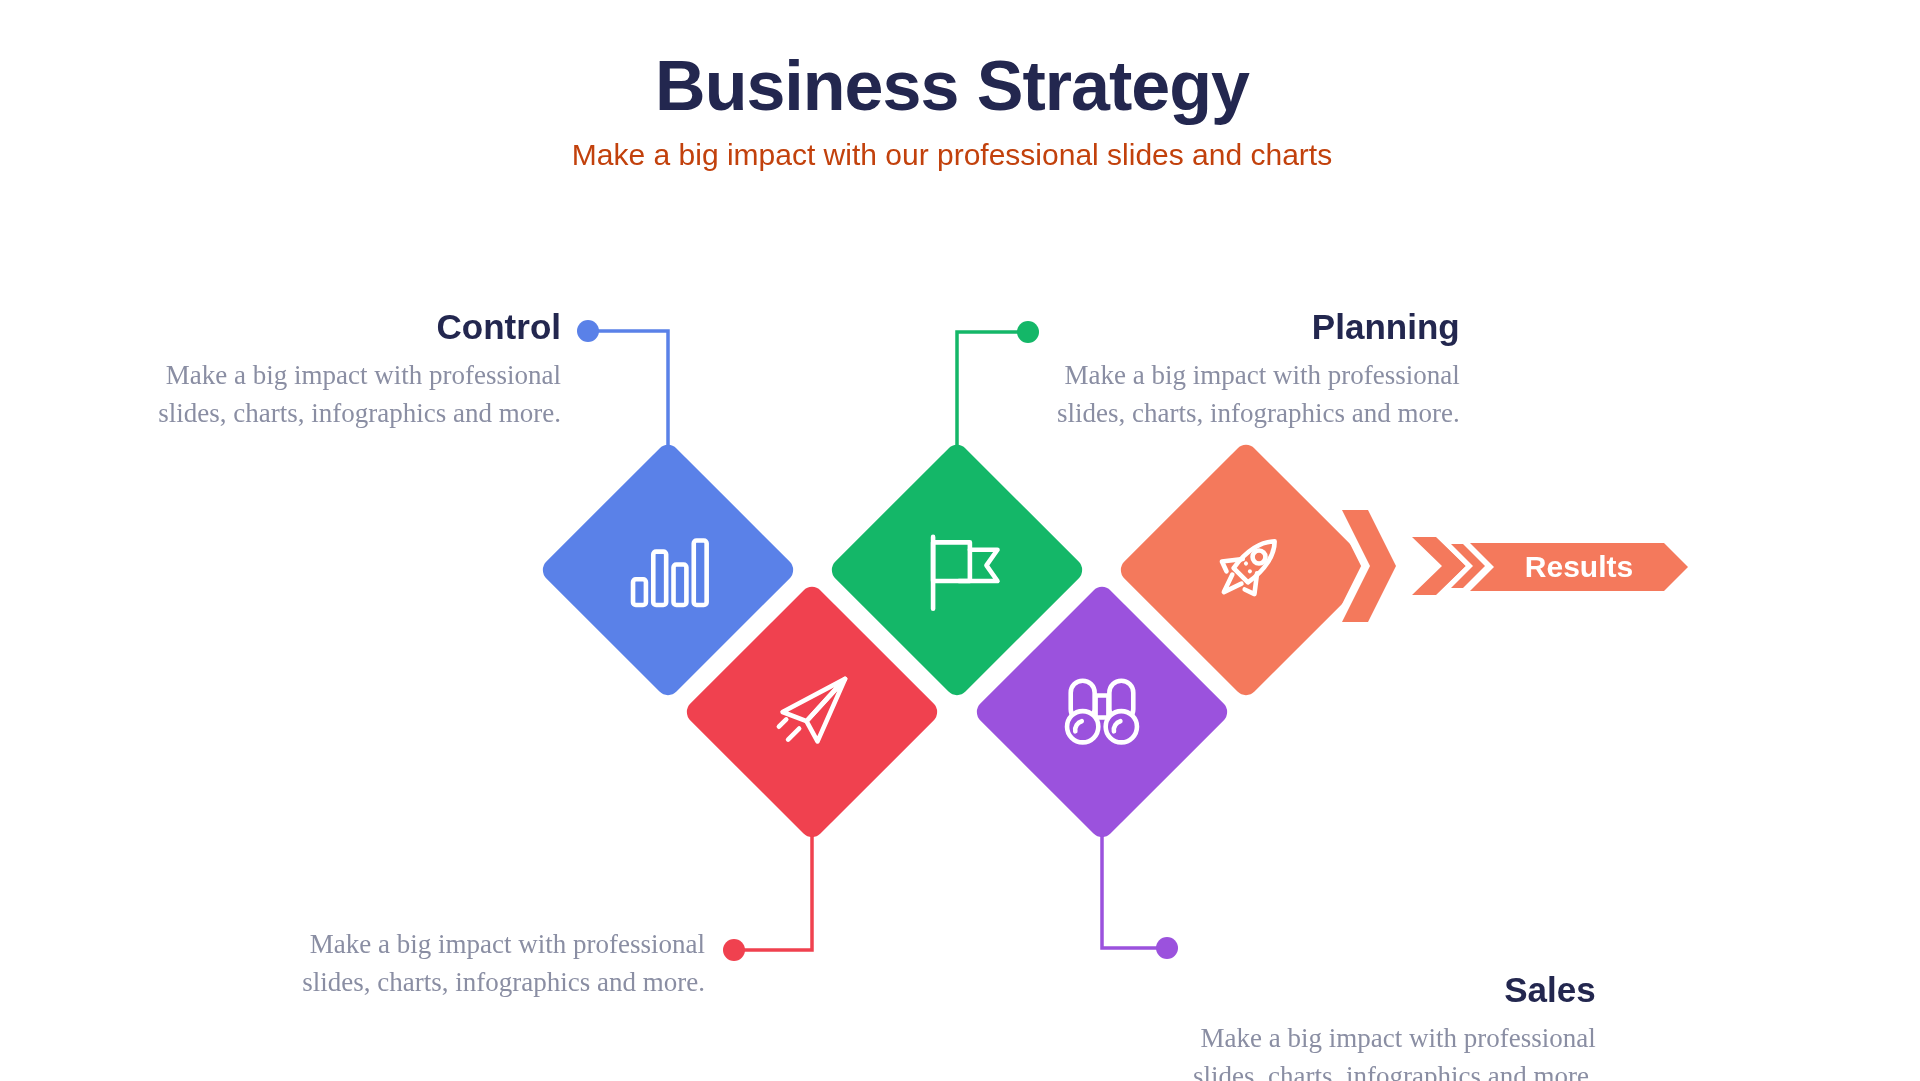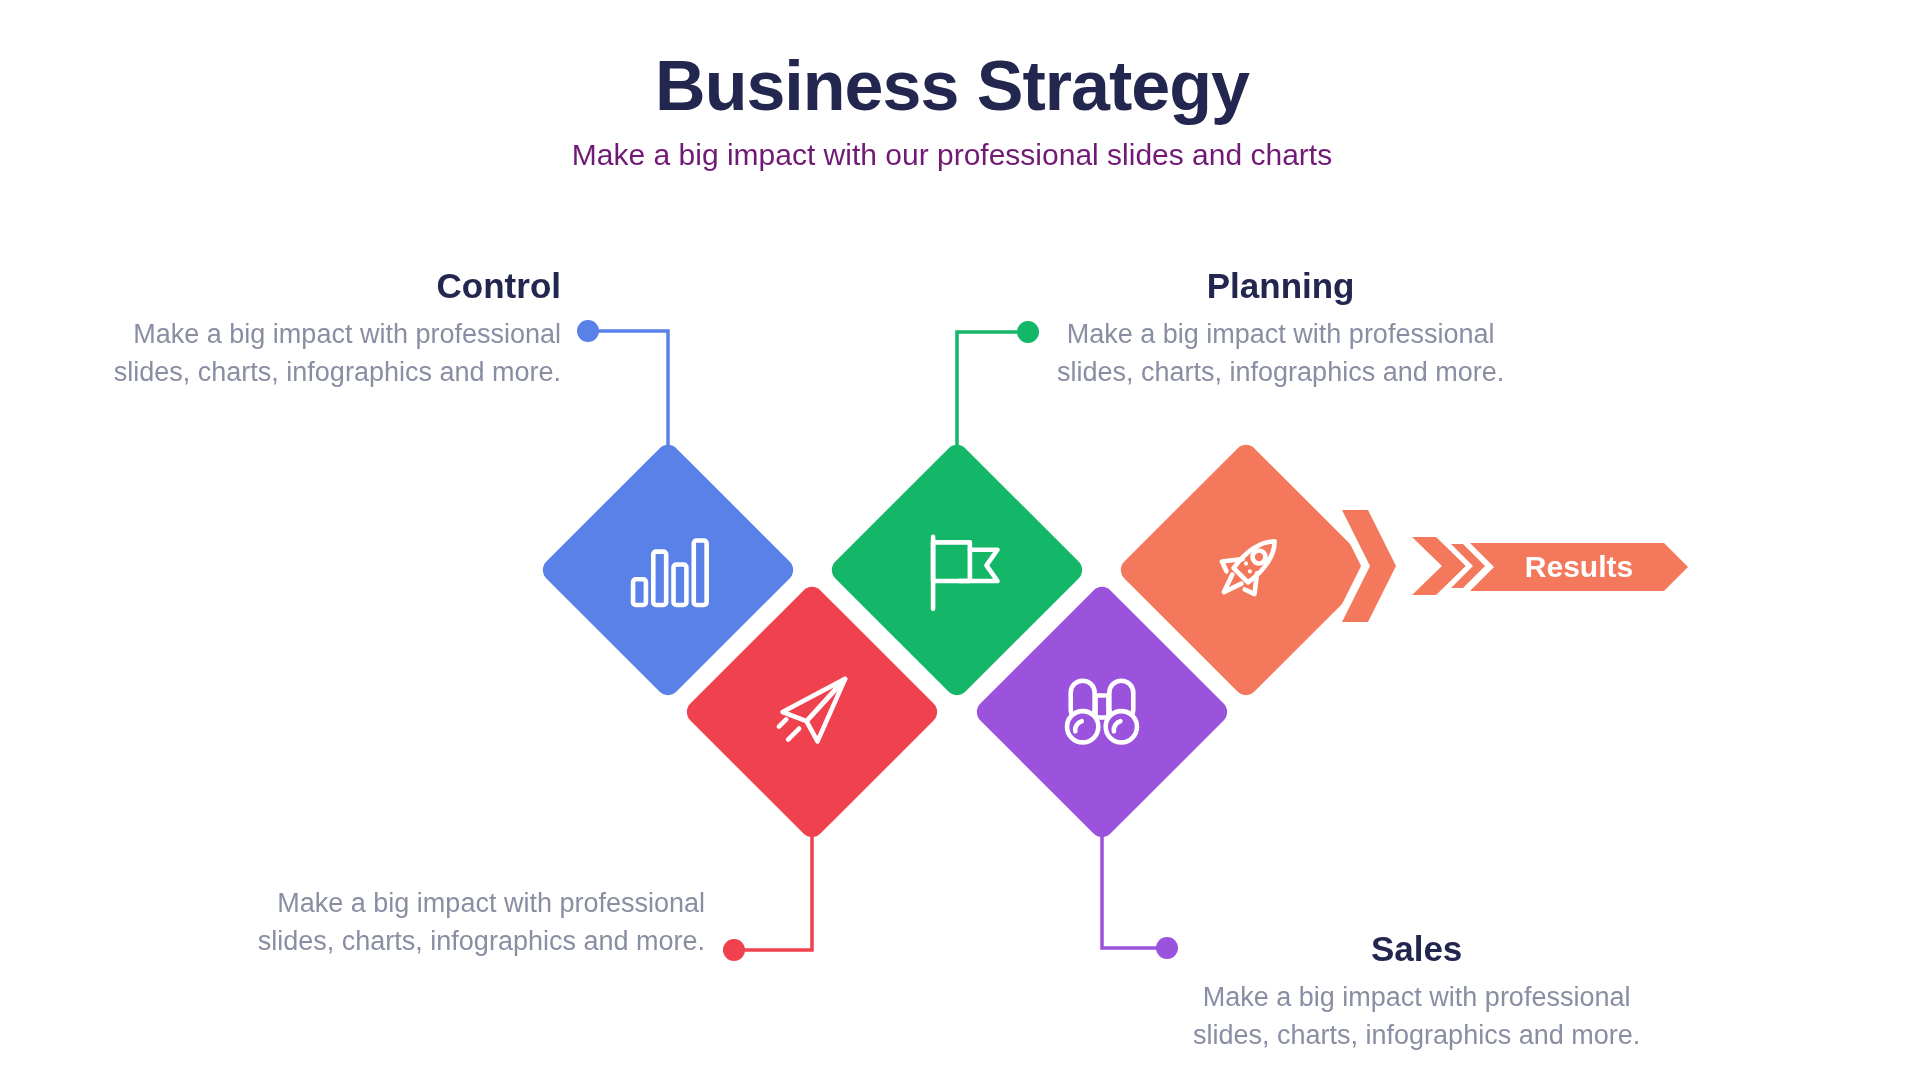--- a/index.html
+++ b/index.html
@@ -18,21 +18,21 @@
     margin: 0;
     font-size: 70px;
     font-weight: 800;
     letter-spacing: -1px;
     color: #23274F;
     line-height: 1.15;
   }
   .header p {
     margin: 10px 0 0 0;
     font-size: 30px;
-    color: #701a75;
+    color: #c2410c;
     line-height: 1.2;
   }
   
   svg.layer { position: absolute; left: 0; top: 0; width: 1920px; height: 1081px; }
   #connector-layer { z-index: 1; }
   #arrow-layer { z-index: 3; }
   #arrow-layer text {
     font-family: "Liberation Sans", sans-serif;
     font-size: 30px;
     font-weight: 700;
@@ -55,32 +55,32 @@
   .diamond svg.icon { width: 92px; height: 92px; transform: rotate(-45deg); }
   .d-blue   { left: 576px;  top: 478px; background: #5A81E8; }
   .d-green  { left: 865px;  top: 478px; background: #14B768; }
   .d-orange { left: 1154px; top: 478px; background: #F4795C; }
   .d-red    { left: 720px;  top: 620px; background: #F0414F; }
   .d-purple { left: 1010px; top: 620px; background: #9B52DD; }
   .icon * { stroke: #ffffff; stroke-width: 5; fill: none; stroke-linecap: round; stroke-linejoin: round; }
   .icon .fill-bg { fill: #9B52DD; }
   .icon .dotfill { fill: #ffffff; stroke: none; }
   
-  .label { position: absolute; z-index: 4; }
+  .label { position: absolute; z-index: 4; margin-top: 41px; }
   .label h2 {
     margin: 0 0 8px 0;
     font-size: 35px;
     font-weight: 700;
     color: #23274F;
     line-height: 1.2;
   }
   .label .desc { font-size: 27px; color: #8A8EA3; line-height: 38px; }
-  .label .desc span { display: block; }
+  .label .desc span { display: block; font-family: Liberation Serif, serif; }
   .align-right { text-align: right; }
-  .align-left { text-align: center; }
+  .align-left { text-align: right; }
   .label-control  { right: 1359px; top: 265px; }
   .label-planning { left: 1057px;  top: 265px; }
   .label-target   { right: 1215px; top: 884px; }
   .label-sales    { left: 1193px;  top: 928px; }
 </style>
 </head>
 <body>
 
 <div class="canvas">
 

